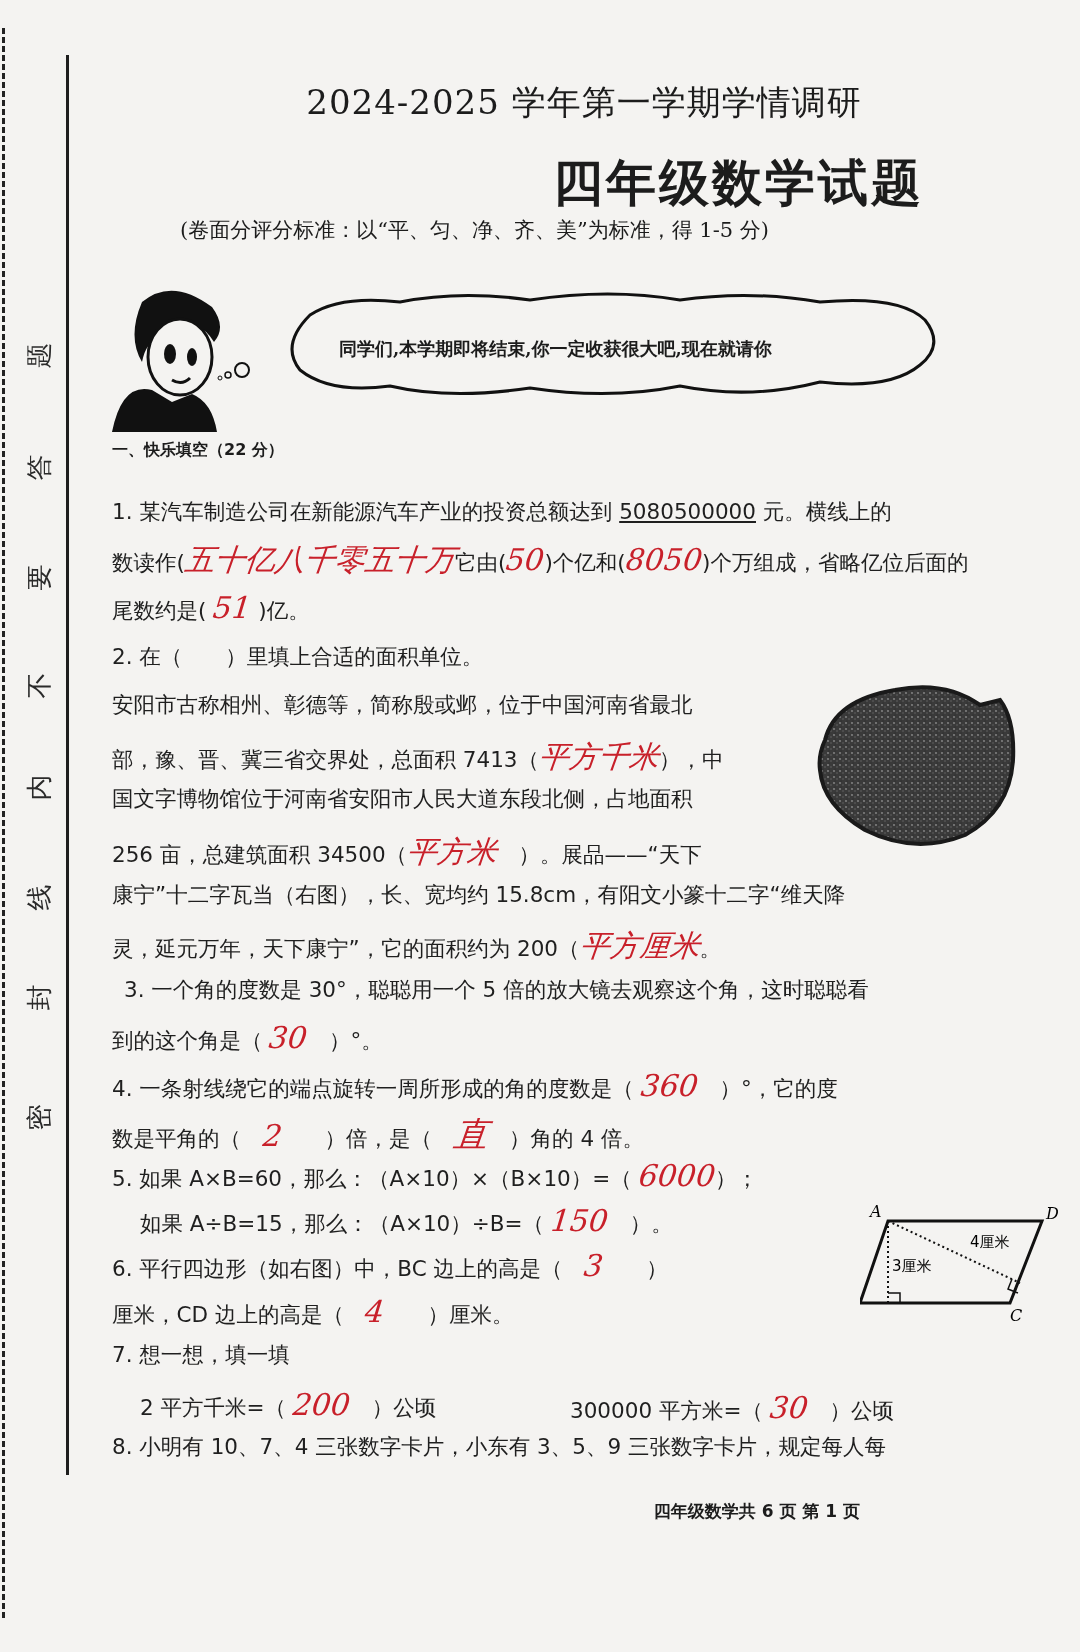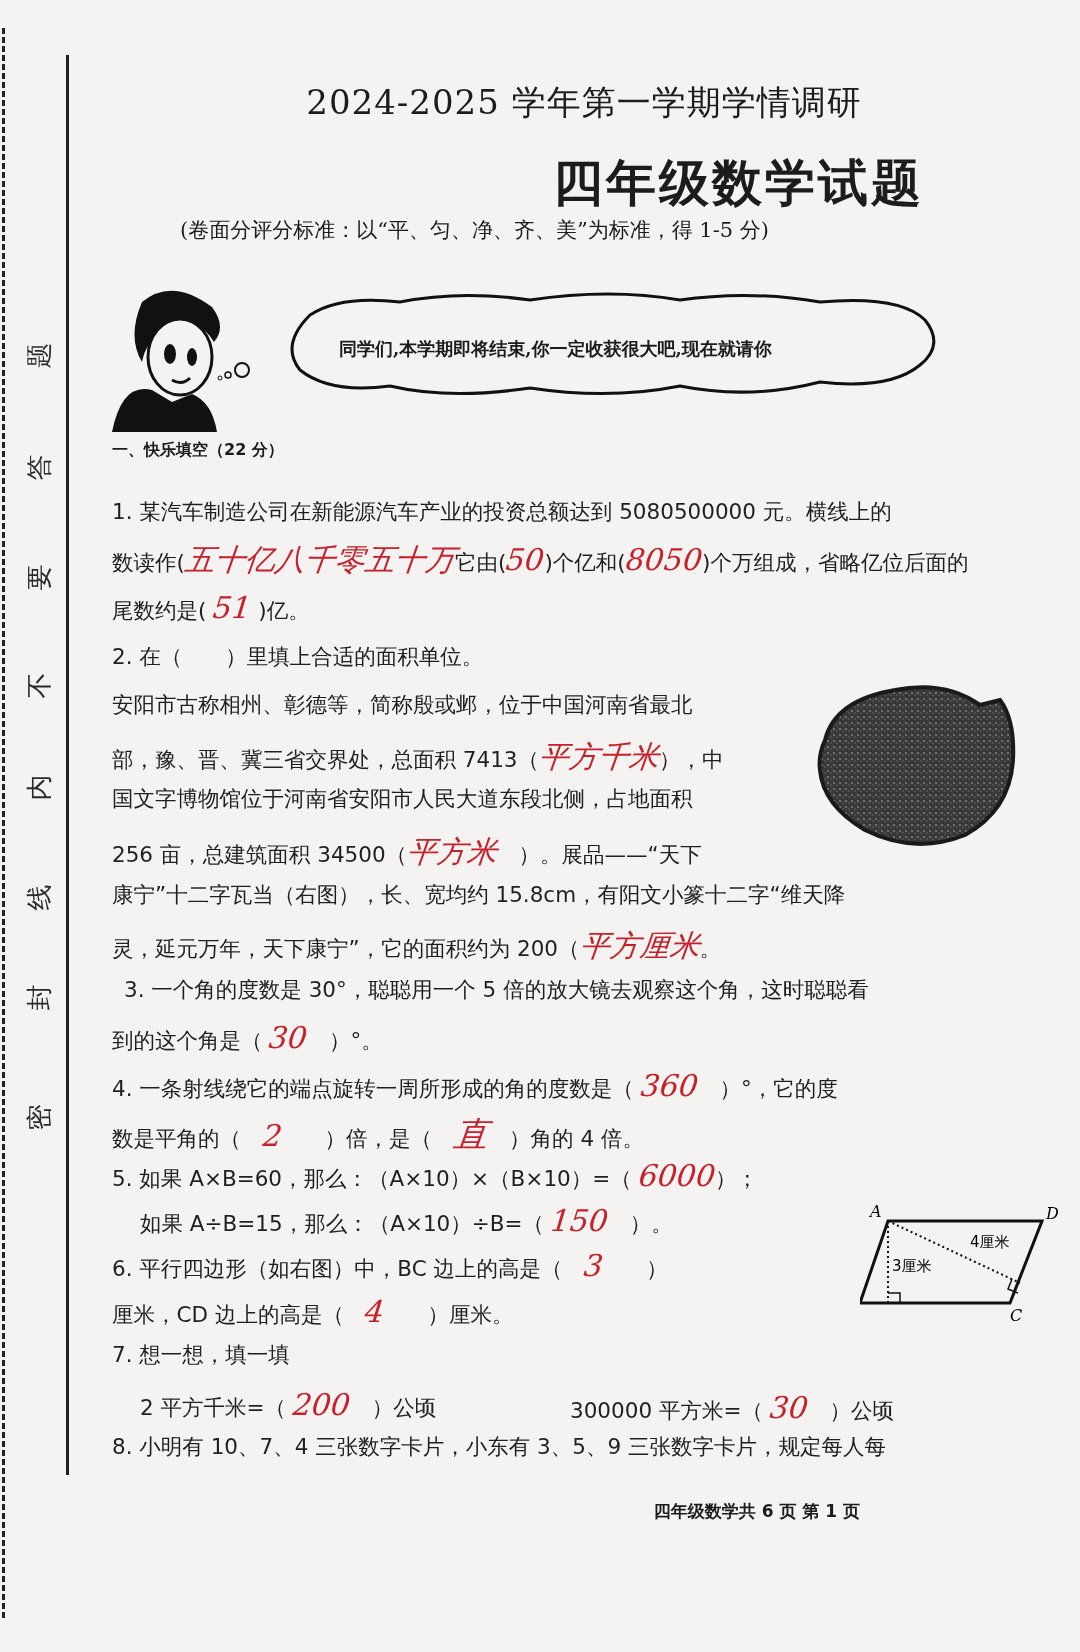--- a/index.html
+++ b/index.html
@@ -48,21 +48,21 @@
   }
   .line {
     position:absolute; font-size:21.5px; white-space:nowrap;
     font-family:"DejaVu Sans", sans-serif; color:#1f1f1f;
   }
   .hw {
     color:#c8202a; font-family:"DejaVu Serif", serif; font-style:italic;
     font-size:30px; display:inline-block; transform:skewX(-6deg);
   }
   .hw.big { font-size:34px; }
-  .u { }
+  .u { text-decoration:underline; }
   .footer {
     position:absolute; left:0; width:860px; top:1500px; text-align:right;
     font-size:17px; font-weight:bold; font-family:"DejaVu Sans", sans-serif;
   }
   .tile {
     position:absolute; left:815px; top:680px; width:210px; height:170px;
   }
   .para {
     position:absolute; left:860px; top:1203px; width:210px; height:120px;
   }

